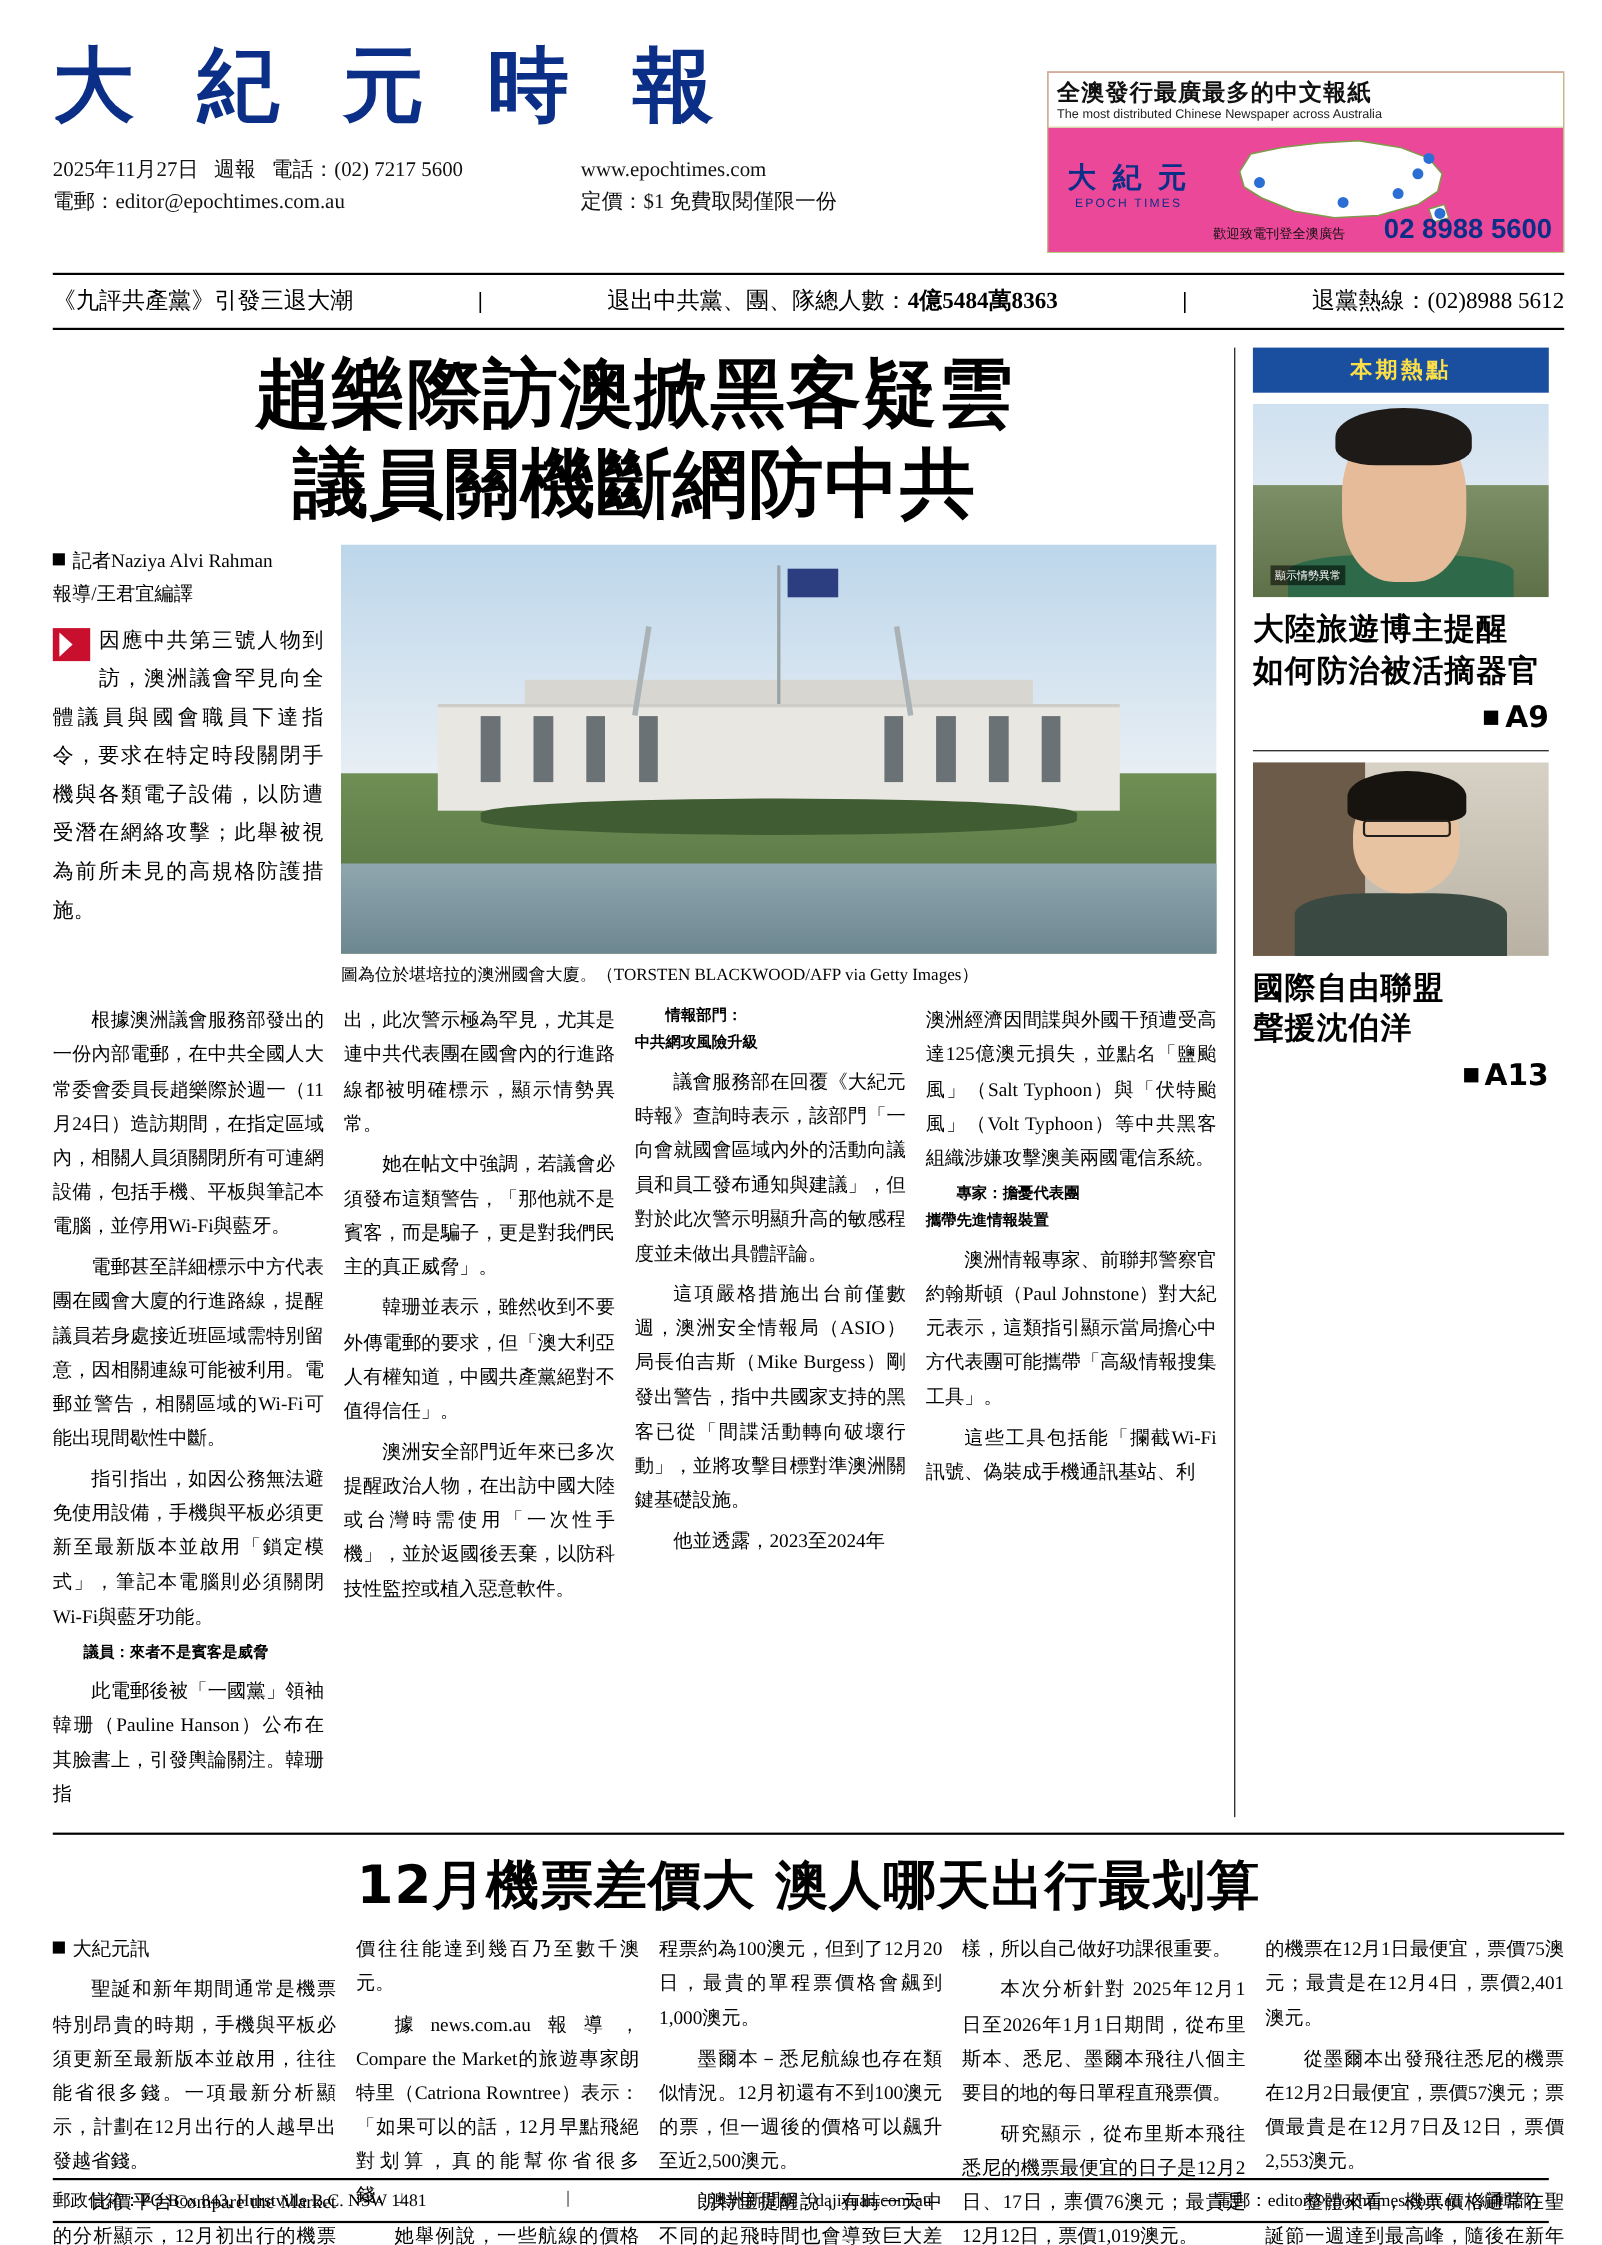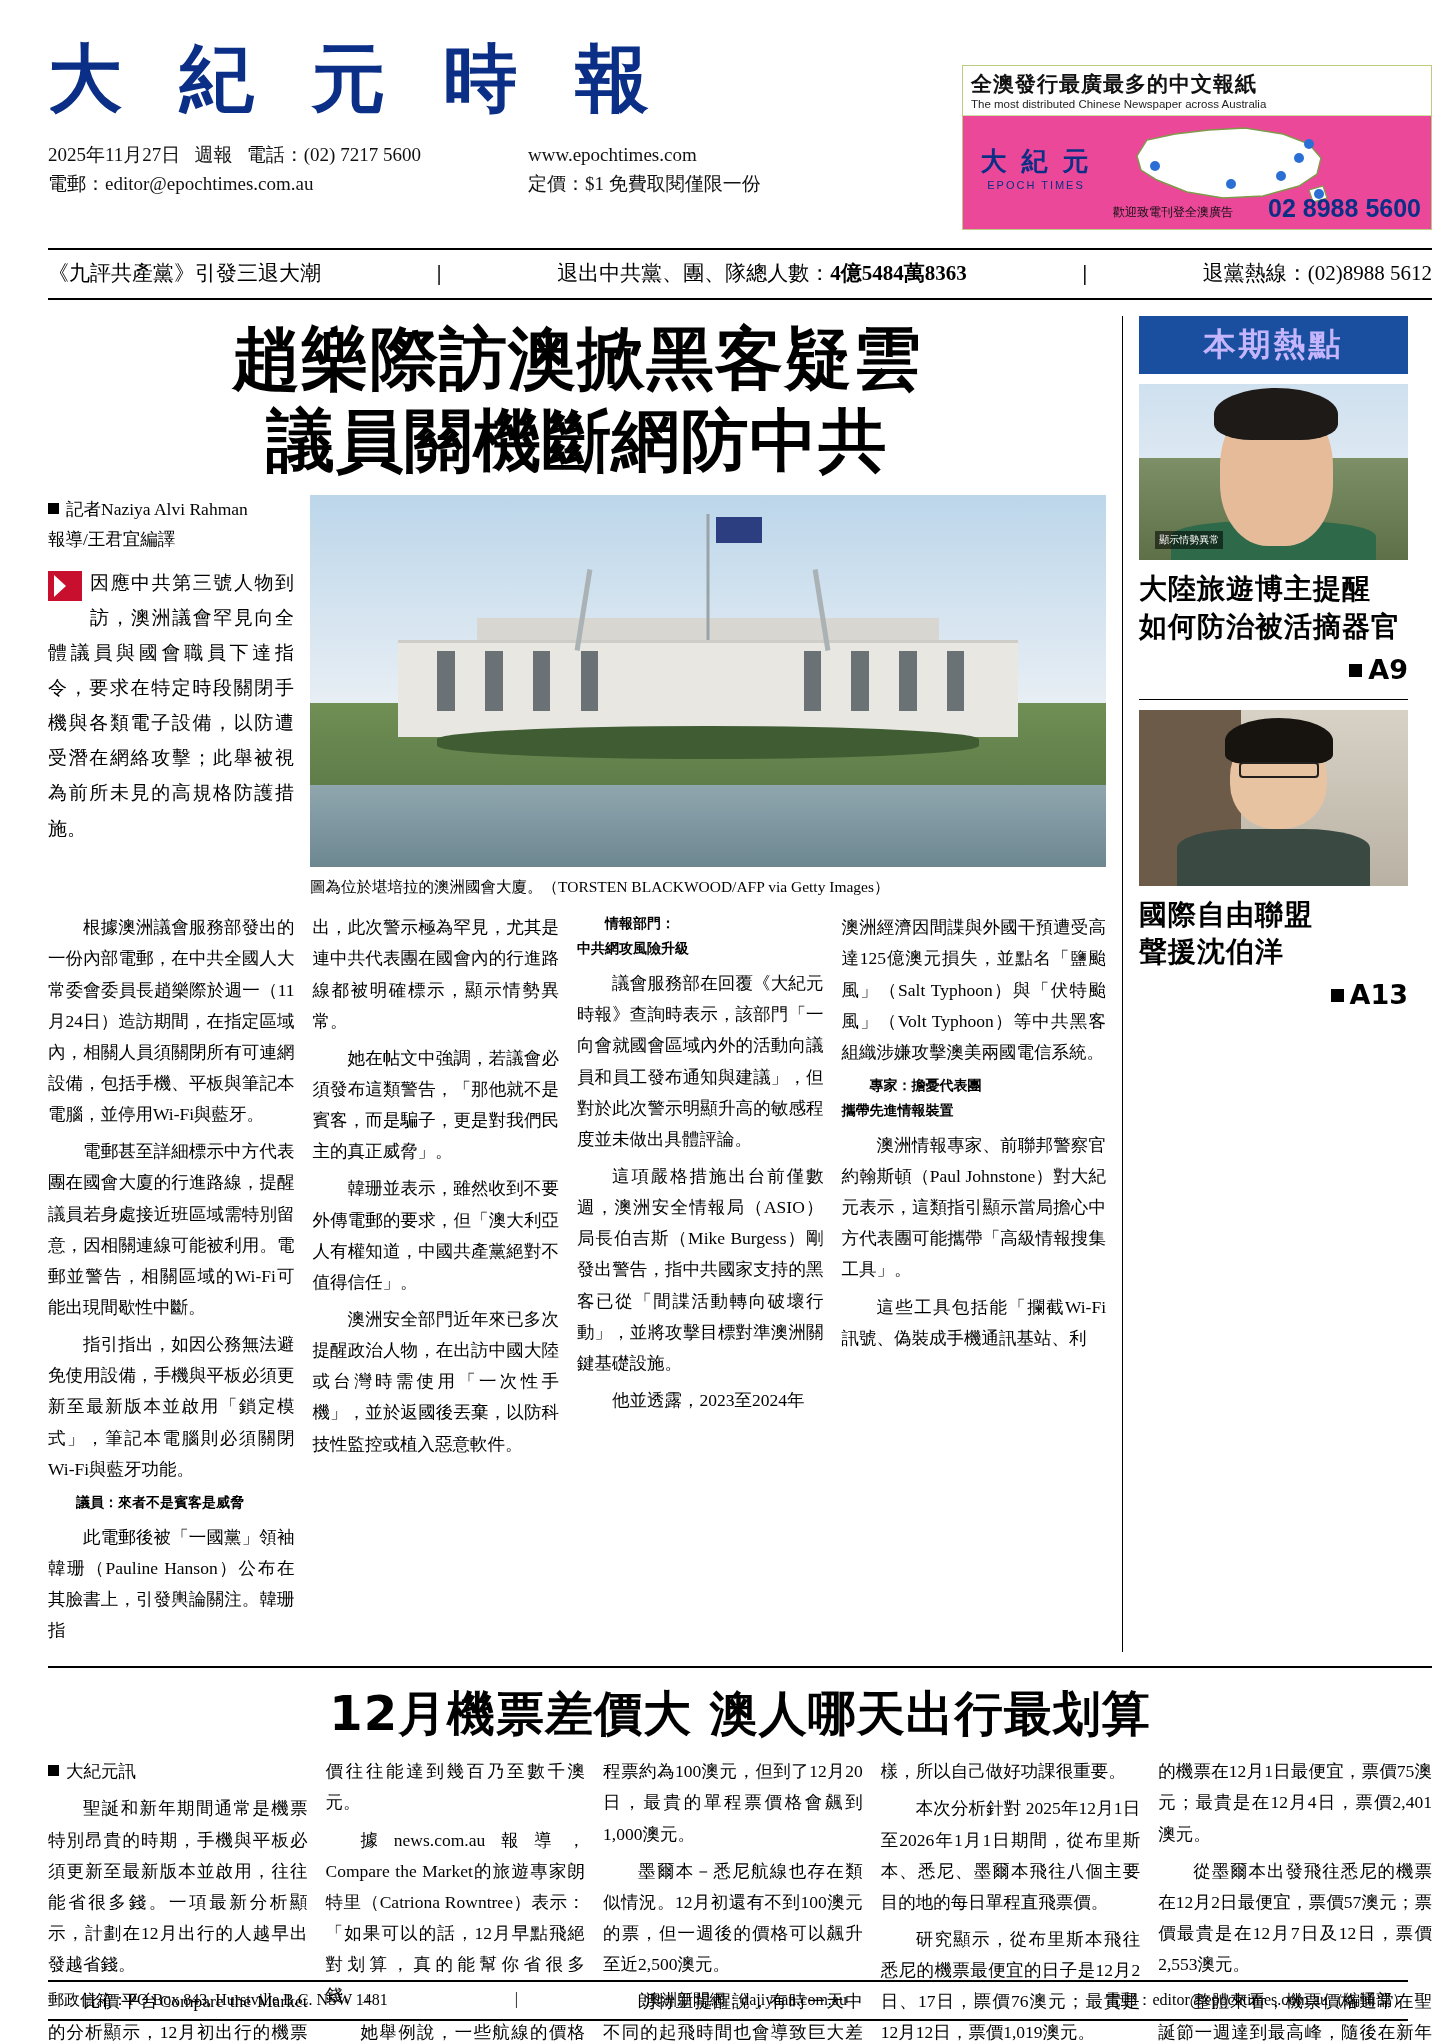--- a/index.html
+++ b/index.html
@@ -4,21 +4,21 @@
 <style>
   * { box-sizing: border-box; }
   html, body { margin:0; padding:0; }
   body {
     width:1456px; height:2041px;
     background:#ffffff;
     font-family:"Liberation Serif", serif;
     color:#000;
     overflow:hidden;
   }
-  .page { width:1456px; height:2041px; padding:40px 24px 0 48px; position:relative; }
+  .page { width:1456px; height:2041px; padding:40px 34px 0 48px; position:relative; }
 
   
   .masthead { display:flex; align-items:flex-start; justify-content:space-between; }
   .mast-left { width:880px; }
   .mast-title {
     font-family:"DejaVu Serif", serif;
     font-weight:bold;
     color:#0b2f86;
     font-size:74px;
     letter-spacing:16px;
@@ -101,23 +101,23 @@
 
   
   .cols { display:flex; margin-top:14px; }
   .col { width:25%; padding-right:18px; font-size:17.5px; line-height:1.78; text-align:justify; }
   .col:last-child { padding-right:0; }
   .col p { margin:0 0 6px 0; text-indent:2em; }
   .subhead { font-weight:bold; font-size:14px; margin:10px 0 4px 0; text-indent:0; }
 
   
   .rail-title {
-    background:#1a4fa0; color:#c4b5fd; text-align:center;
+    background:#1a4fa0; color:#fde047; text-align:center;
     font-family:"DejaVu Sans", sans-serif; font-weight:bold;
-    font-size:32px; padding:7px 0; letter-spacing:3px;
+    font-size:20px; padding:7px 0; letter-spacing:3px;
   }
   .rail-img { width:100%; height:176px; position:relative; overflow:hidden; margin-top:10px; }
   .rail-cap { font-family:"DejaVu Sans", sans-serif; font-weight:bold; font-size:28px; line-height:1.35; margin-top:10px; letter-spacing:1px;}
   .rail-page { font-family:"DejaVu Sans", sans-serif; font-weight:bold; font-size:27px; text-align:right; margin-top:8px; }
   .rail-page .sq { width:13px; height:13px; vertical-align:2px; margin-right:6px;}
   .rail-div { border-top:1px solid #000; margin:14px 0 0 0; }
 
   
   .bottom-rule { border-top:2px solid #000; margin-top:14px; }
   .bottom-headline {

